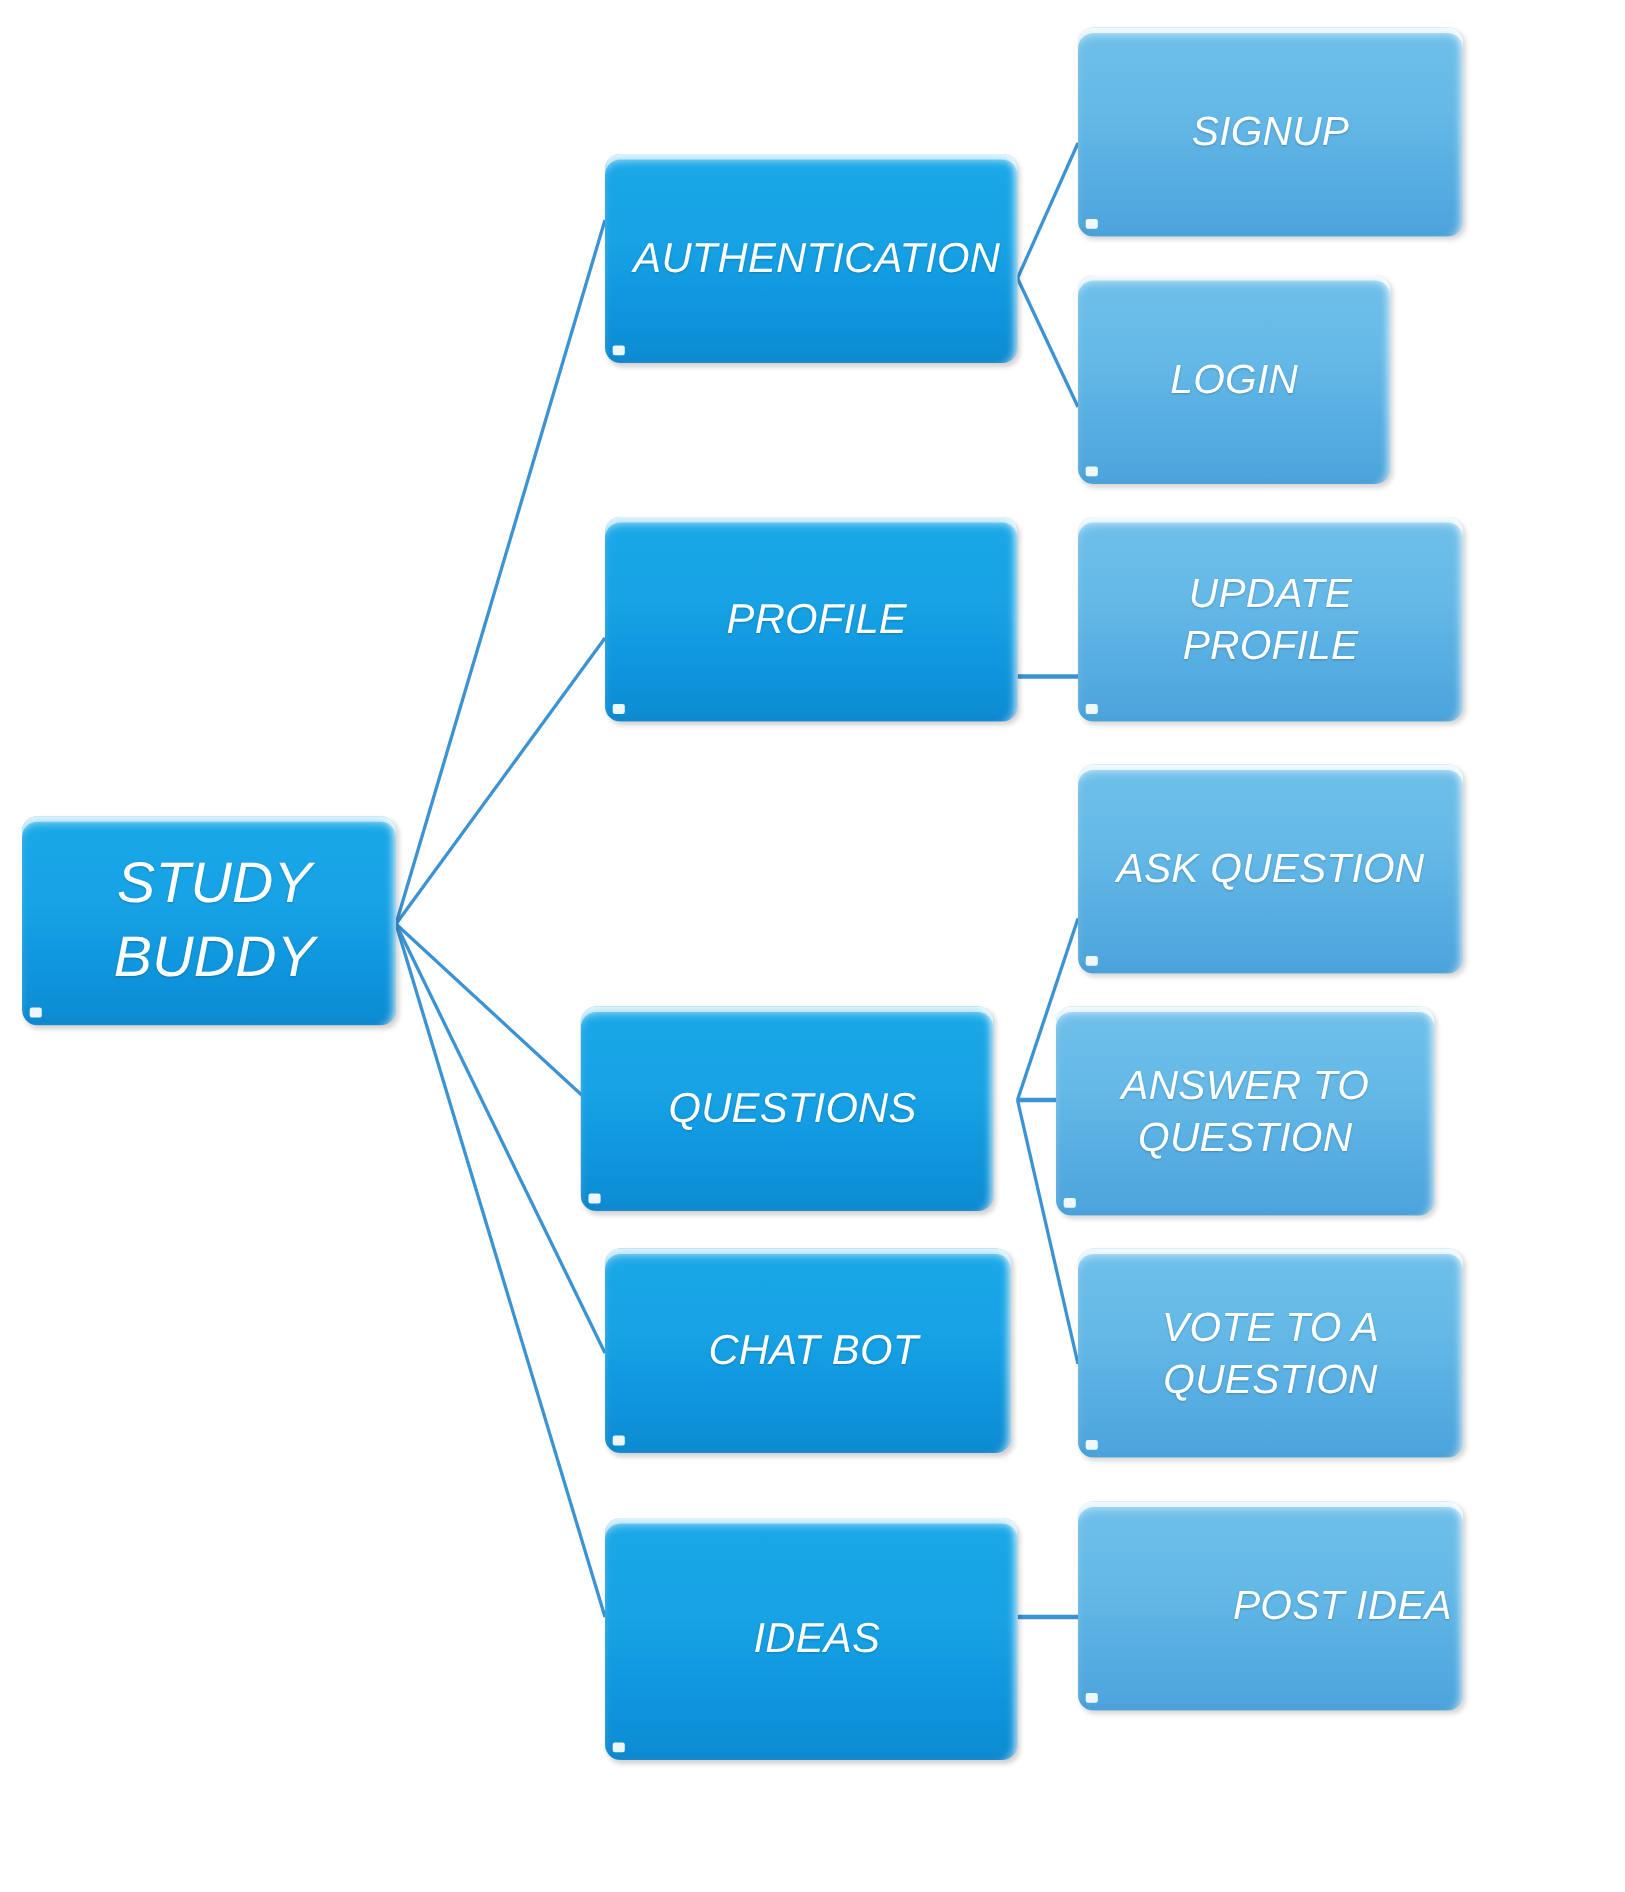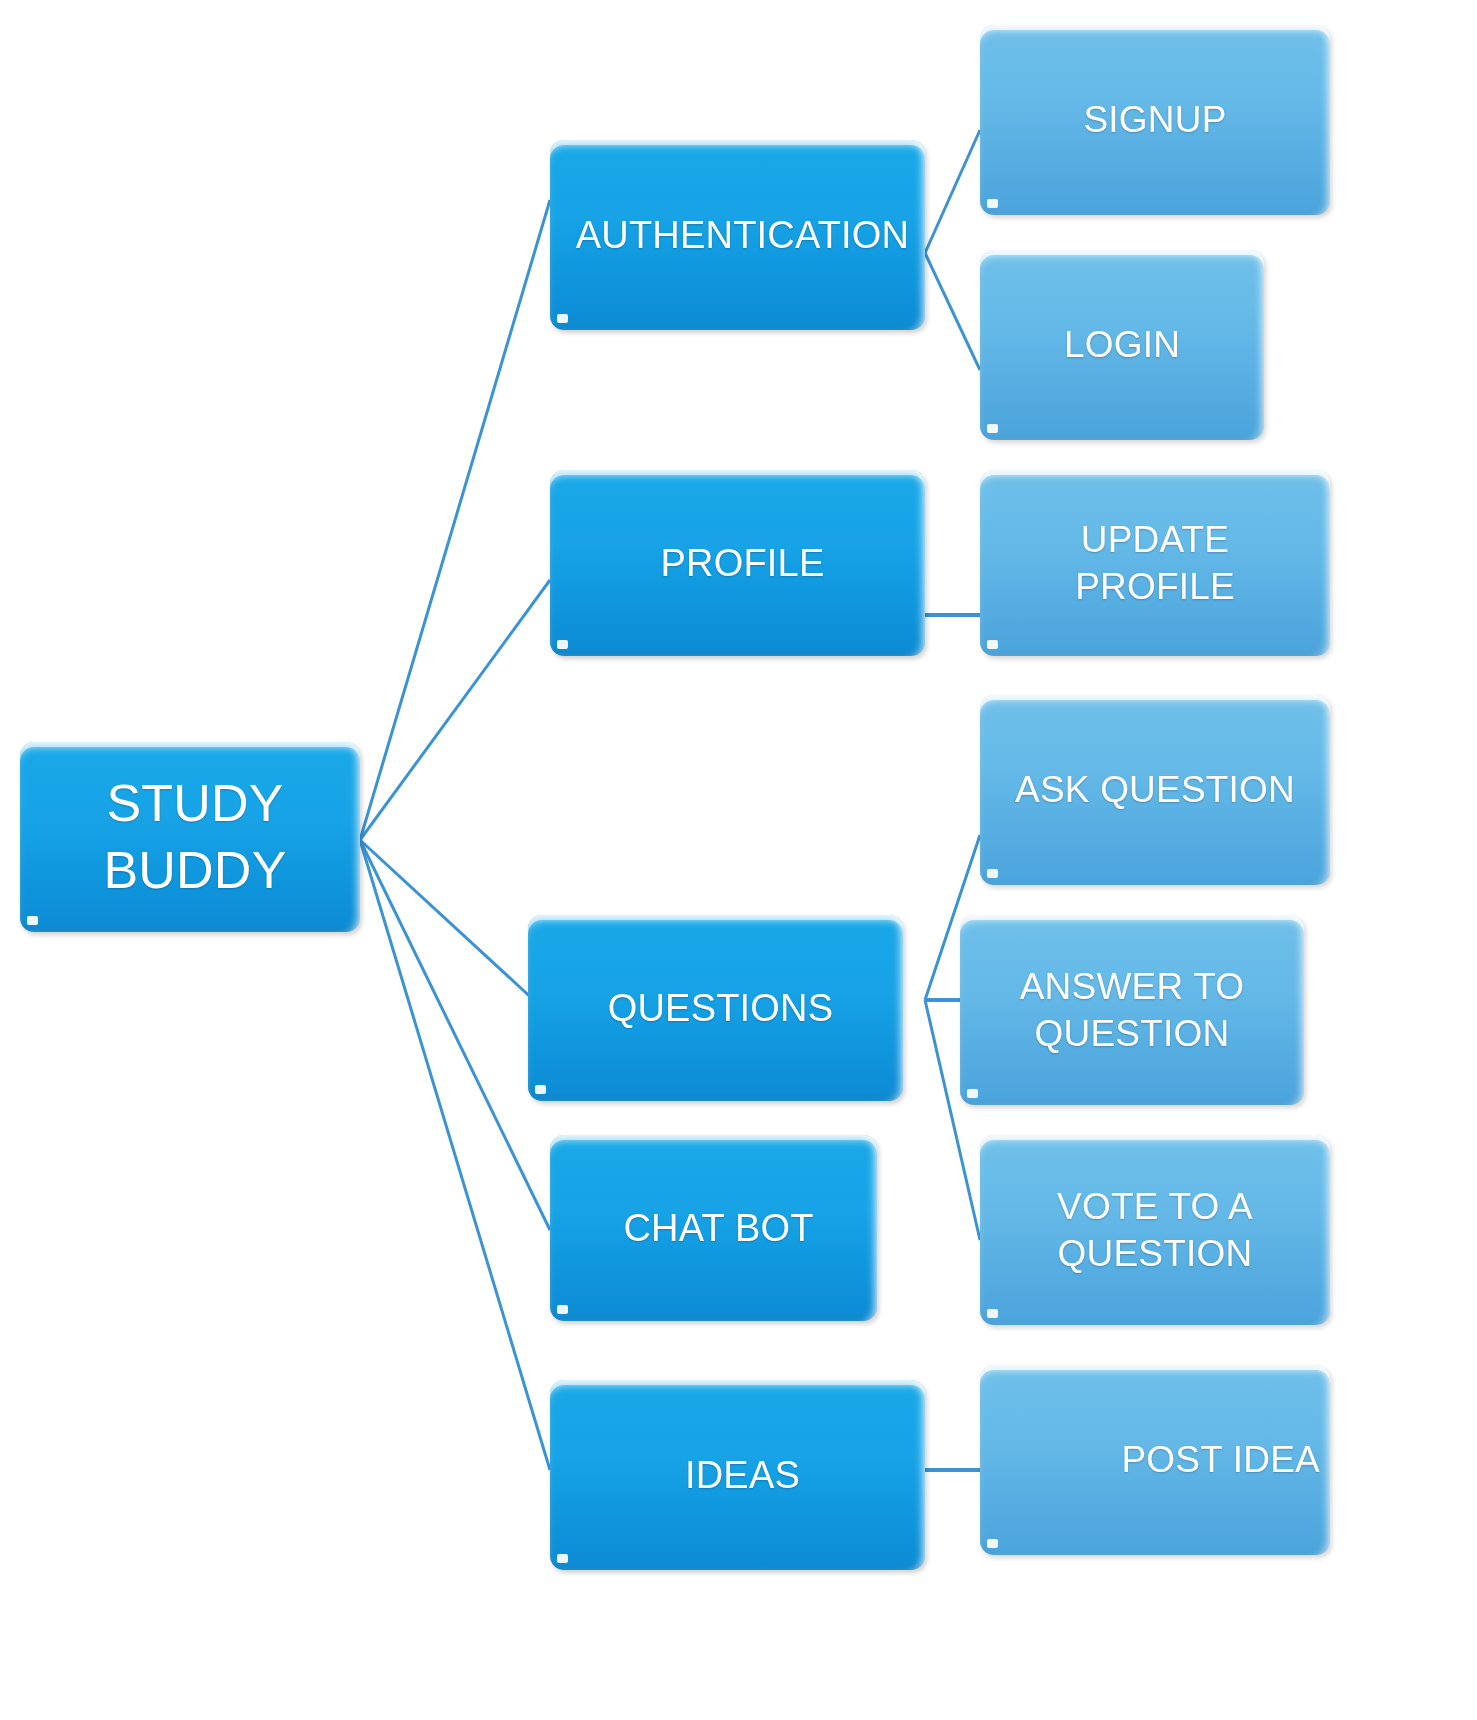--- a/index.html
+++ b/index.html
@@ -79,20 +79,21 @@
     background: #ffffff;
     border-radius: 2px;
     opacity: 0.92;
   }
   .node .label {
     position: relative;
     z-index: 2;
     font-weight: 400;
     text-shadow: 0 1px 2px rgba(0,0,0,0.22);
     white-space: pre-line;
+    font-style: italic;
   }
   .fs-40 { font-size: 52px; }
   .fs-38 { font-size: 38px; }
   .fs-37 { font-size: 37px; }
 </style>
 </head>
 <body>
 
 <div id="diagram">
   <svg id="edges" viewBox="0 0 1477 1720" xmlns="http://www.w3.org/2000/svg">
@@ -115,24 +116,24 @@
       </div>
       <div class="node dark" style="left: 550px; top: 140px; width: 375px; height: 190px;">
         <span class="label fs-38">AUTHENTICATION</span>
       </div>
       <div class="node dark" style="left: 550px; top: 470px; width: 375px; height: 186px;">
         <span class="label fs-38">PROFILE</span>
       </div>
       <div class="node dark" style="left: 528px; top: 915px; width: 375px; height: 186px;">
         <span class="label fs-38">QUESTIONS</span>
       </div>
-      <div class="node dark" style="left: 550px; top: 1135px; width: 327px; height: 186px;">
+      <div class="node dark" style="left: 550px; top: 1135px; width: 369px; height: 186px;">
         <span class="label fs-38">CHAT BOT</span>
       </div>
-      <div class="node dark" style="left: 550px; top: 1380px; width: 375px; height: 190px;">
+      <div class="node dark" style="left: 550px; top: 1380px; width: 375px; height: 220px;">
         <span class="label fs-38">IDEAS</span>
       </div>
       <div class="node light" style="left: 980px; top: 25px; width: 350px; height: 190px;">
         <span class="label fs-37">SIGNUP</span>
       </div>
       <div class="node light" style="left: 980px; top: 250px; width: 284px; height: 190px;">
         <span class="label fs-37">LOGIN</span>
       </div>
       <div class="node light" style="left: 980px; top: 470px; width: 350px; height: 186px;">
         <span class="label fs-37">UPDATE

